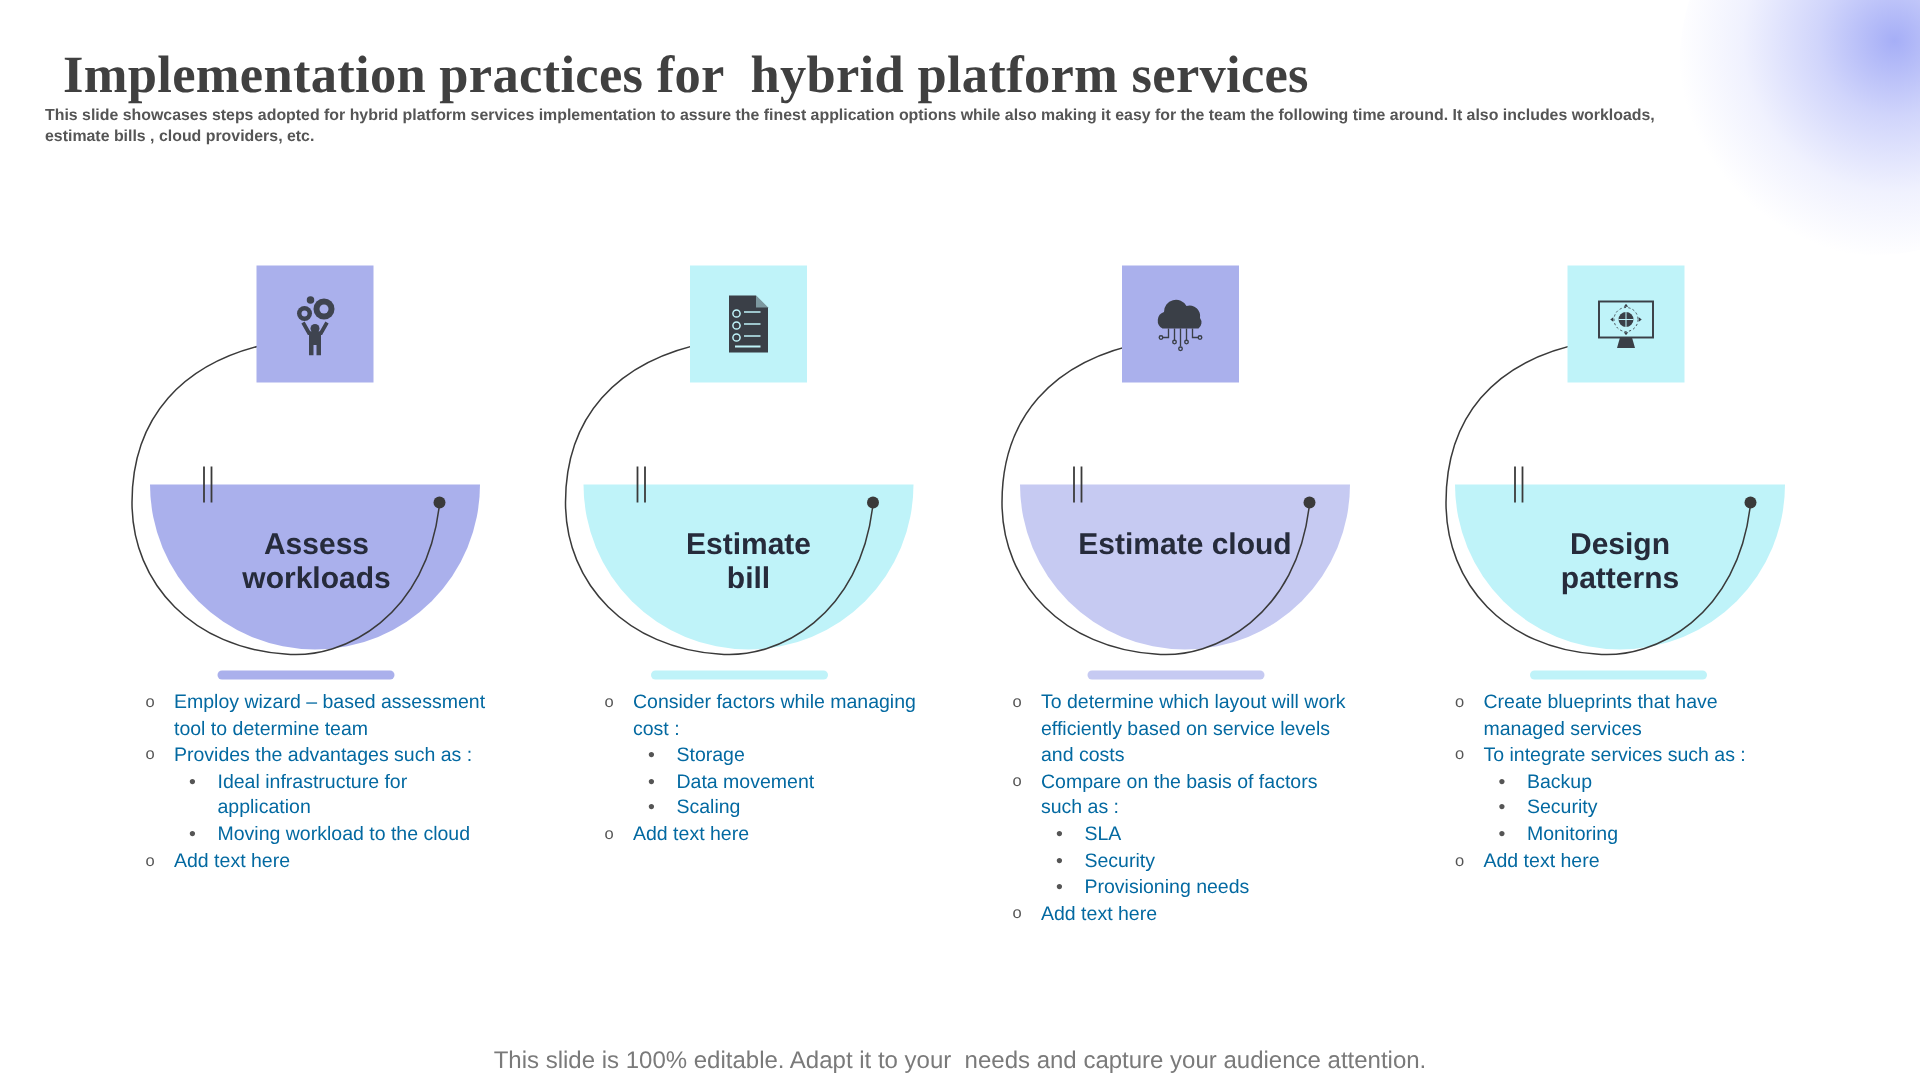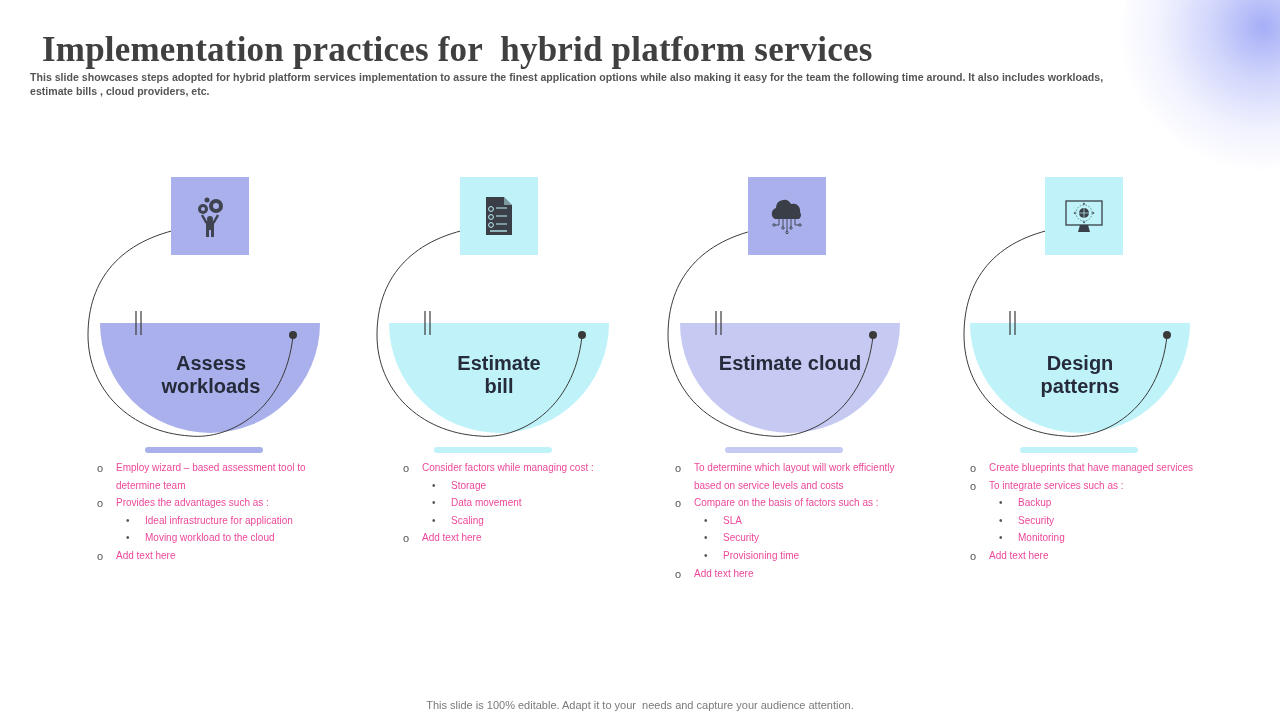--- a/index.html
+++ b/index.html
@@ -1,28 +1,28 @@
 <!DOCTYPE html>
 <html><head>
 <meta charset="utf-8">
 <style>
   html, body { margin:0; padding:0; }
   body { width:1280px; height:720px; position:relative; overflow:hidden; background:#ffffff; font-family:"Liberation Sans", sans-serif; }
   .glow { position:absolute; left:1120px; top:-90px; width:260px; height:260px; border-radius:50%;
           background: radial-gradient(circle at 55% 45%, rgba(150,160,245,0.85) 0%, rgba(170,178,248,0.55) 25%, rgba(205,210,252,0.3) 50%, rgba(255,255,255,0) 72%); }
   .title { position:absolute; left:30px; top:18px; margin:12px; font-family:"Liberation Serif", serif; font-weight:bold; font-size:35px; color:#404040; letter-spacing:0.2px; white-space:pre; }
   .subtitle { position:absolute; left:30px; top:70px; width:1080px; margin:0; font-size:10.6px; line-height:14px; color:#555555;font-weight:bold; }
-  .footer { position:absolute; left:0; width:1280px; top:699px; text-align:center; font-size:11px; color:#7a7a7a; white-space:pre; }
+  .footer { position:absolute; left:0; width:1280px; top:699px; text-align:center; font-size:16px; color:#7a7a7a; white-space:pre; }
   .step { position:absolute; top:170px; width:290px; height:480px; }
   .step svg.graphic { position:absolute; left:0; top:0; width:290px; height:290px; overflow:visible; }
   .icon-box { position:absolute; top:7px; width:78px; height:78px; display:flex; align-items:center; justify-content:center; }
   .icon-box svg { width:42px; height:42px; }
   .step-label { position:absolute; top:182px; width:220px; text-align:center; font-weight:bold; font-size:20px; line-height:23px; color:#262b3b; }
   .bar { position:absolute; top:277px; width:118px; height:6px; border-radius:3px; }
-  .list { position:absolute; top:289px; width:230px; font-size:10px; line-height:17.6px; color:#ec4899; margin:0; padding:0; list-style:none; }
+  .list { position:absolute; top:289px; width:230px; font-size:13px; line-height:17.6px; color:#0369a1; margin:0; padding:0; list-style:none; }
   .list li.lvl1 { position:relative; padding-left:19px; }
   .list li.lvl1::before { content:"o"; position:absolute; left:0; top:0; font-size:11px; line-height:19px; color:#555; }
   .list li.lvl2 { position:relative; padding-left:48px; }
   .list li.lvl2::before { content:"\2022"; position:absolute; left:29px; top:0; color:#555; }
 </style>
 </head>
 <body>
 
 <div class="glow"></div>
 
@@ -132,21 +132,21 @@
   </div>
   <div class="step-label" style="left:20px;">
     <div>Estimate cloud</div>
   </div>
   <div class="bar" style="left:65px; background:#c6caf2;"></div>
   <ul class="list" style="left:15px;">
       <li class="lvl1">To determine which layout will work efficiently based on service levels and  costs</li>
       <li class="lvl1">Compare on the basis of factors  such as :</li>
       <li class="lvl2">SLA</li>
       <li class="lvl2">Security</li>
-      <li class="lvl2">Provisioning time</li>
+      <li class="lvl2">Provisioning needs</li>
       <li class="lvl1">Add text here</li>
     </ul>
 </div>
 
 <div class="step" style="left:952px;">
   <svg class="graphic" viewBox="0 0 290 290">
     <path d="M18 153 H238 A110 110 0 0 1 18 153 Z" fill="#bff3f9"></path>
     <line x1="58" y1="141" x2="58" y2="165" stroke="#3a3a3a" stroke-width="1.2"></line>
     <line x1="63" y1="141" x2="63" y2="165" stroke="#3a3a3a" stroke-width="1.2"></line>
     <path d="M215 166 C 207 240, 152 270, 112 266 C 52 262, 12 220, 12 165 C 12 110, 42 70, 107 58" fill="none" stroke="#3a3a3a" stroke-width="1"></path>

